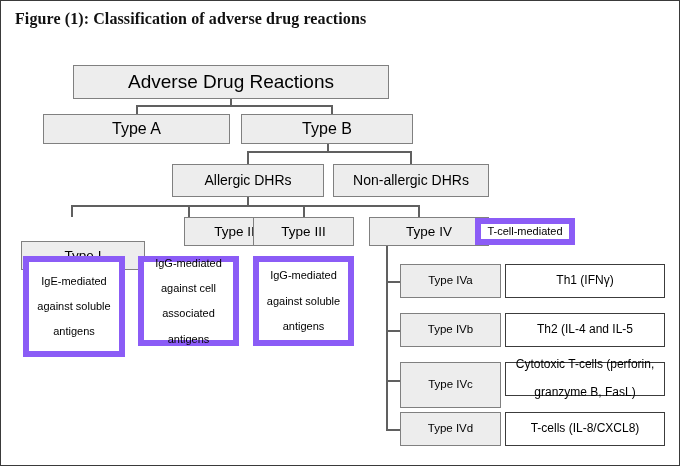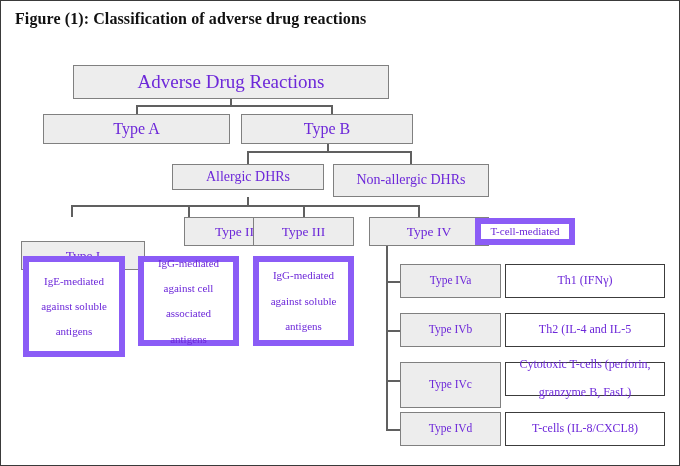--- a/index.html
+++ b/index.html
@@ -31,25 +31,24 @@
     white-space: nowrap;
   }
 
   .node {
     position: absolute;
     box-sizing: border-box;
     display: flex;
     align-items: center;
     justify-content: center;
     text-align: center;
-    color: #6d28d9;
+    color: #000000;
     background: #ededed;
     border: 1.5px solid #808080;
     line-height: 1.15;
-    font-family: Liberation Serif, serif;
   }
   .node.white {
     background: #ffffff;
     border: 6px solid #8b5cf6;
   }
   .node.thin-dark {
     border: 1px solid #3c3c3c;
   }
   .node span { display: block; padding: 0 3px; }
 
@@ -104,21 +103,21 @@
     <span>Adverse Drug Reactions</span>
   </div>
 
   <div class="node t-lvl2" style="left:42px; top:113px; width:187px; height:30px;">
     <span>Type A</span>
   </div>
   <div class="node t-lvl2" style="left:240px; top:113px; width:172px; height:30px;">
     <span>Type B</span>
   </div>
 
-  <div class="node t-lvl3" style="left:171px; top:163px; width:152px; height:26px;">
+  <div class="node t-lvl3" style="left:171px; top:163px; width:152px; height:33px;">
     <span>Allergic DHRs</span>
   </div>
   <div class="node t-lvl3" style="left:332px; top:163px; width:156px; height:33px;">
     <span>Non-allergic DHRs</span>
   </div>
 
   <div class="node t-type" style="left:20px; top:216px; width:124px; height:29px;margin-top:24px;">
     <span>Type I</span>
   </div>
   <div class="node t-type" style="left:137px; top:216px; width:101px; height:29px;margin-left:46px;">

